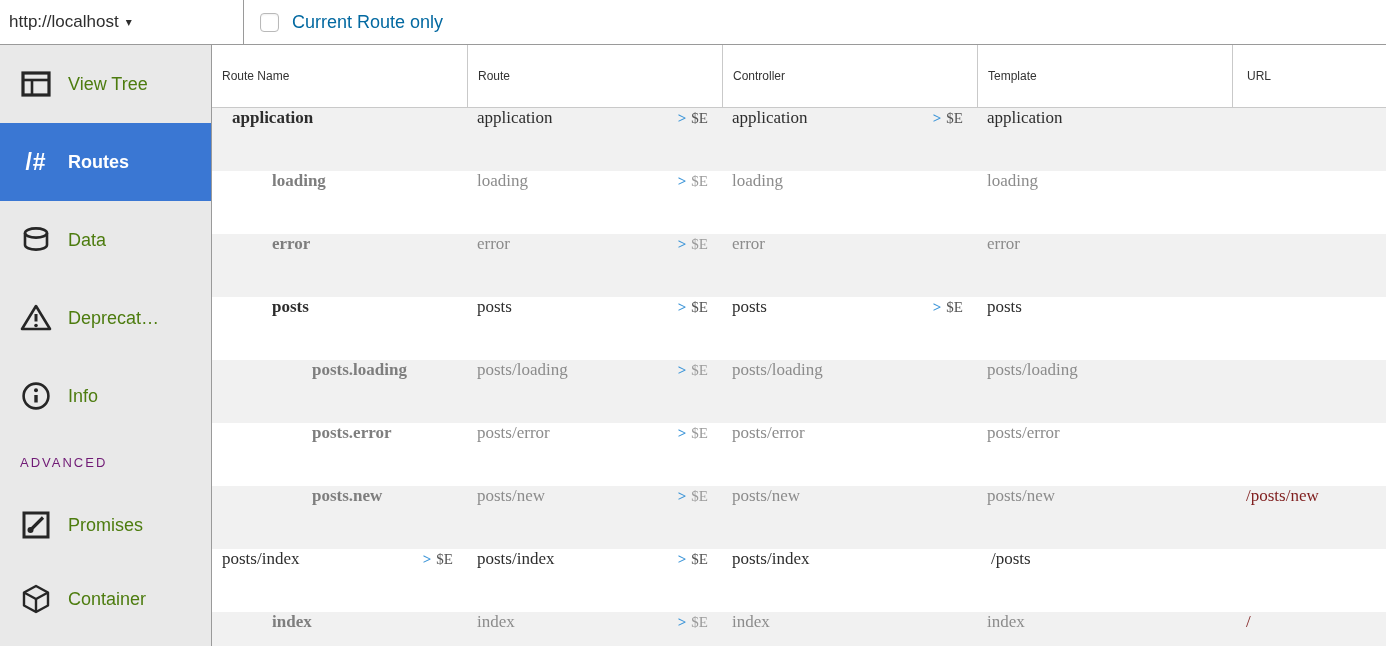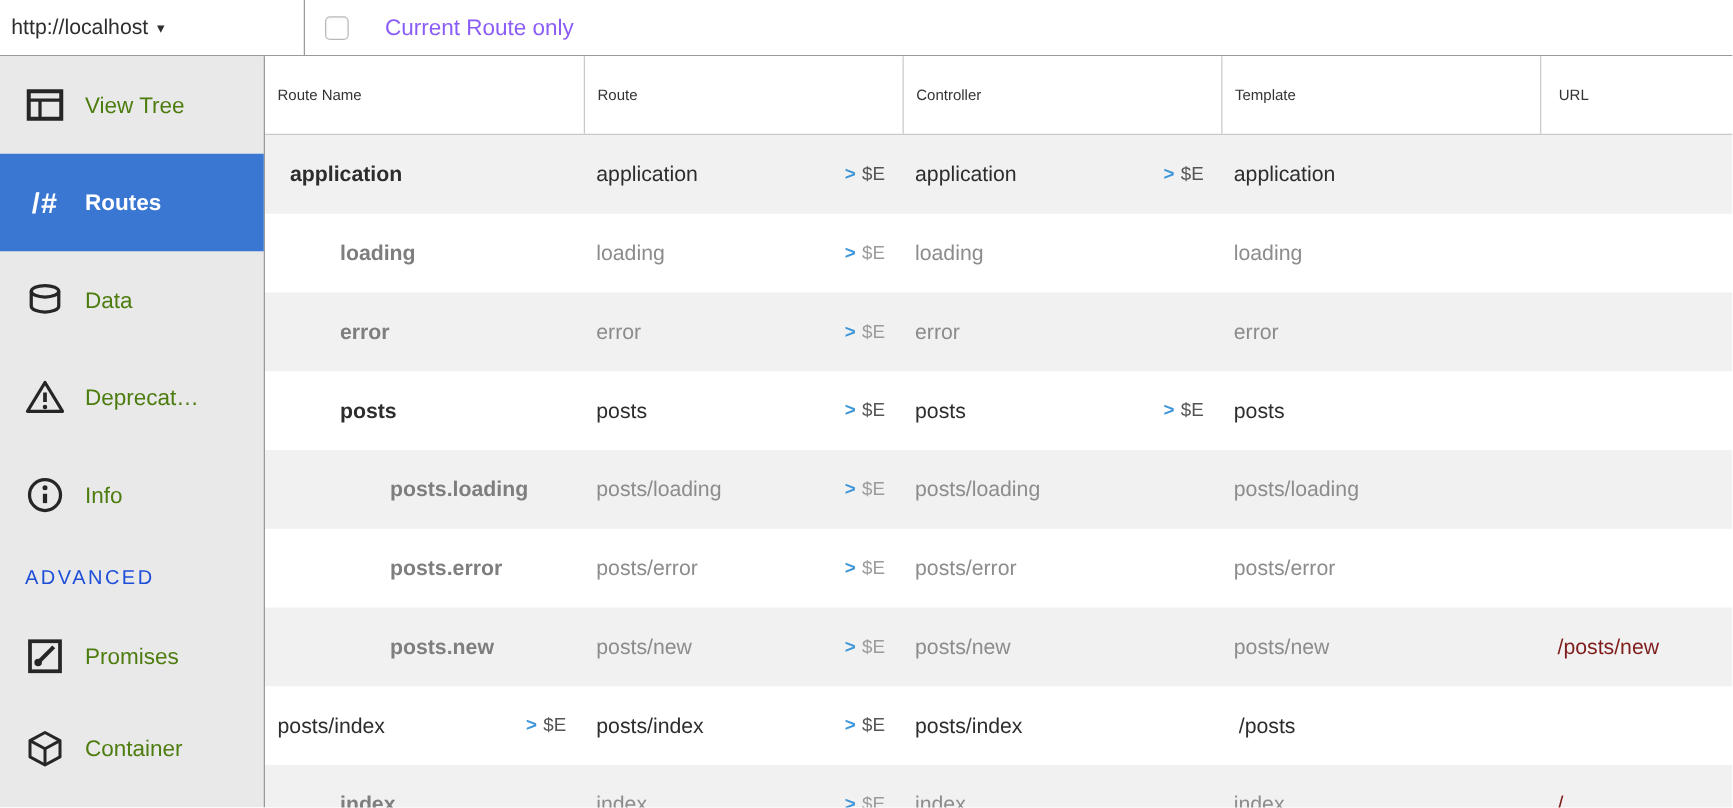--- a/index.html
+++ b/index.html
@@ -19,60 +19,60 @@
     width: 244px; box-sizing: border-box; border-right: 1px solid #9a9a9a;
     display: flex; align-items: center; padding-left: 9px;
     font-size: 17px; color: #2e2e2e; cursor: default;
   }
   .caret { font-size: 12px; margin-left: 7px; color: #2e2e2e; }
   .topbar-right { display: flex; align-items: center; padding-left: 16px; }
   .checkbox {
     width: 17px; height: 17px; border: 1px solid #b9b9b9; border-radius: 4px;
     background: #fff; box-shadow: inset 0 1px 2px rgba(0,0,0,0.06);
   }
-  .filter-label { margin-left: 29px; font-size: 18px; color: #8b5cf6; }
+  .filter-label { margin-left: 13px; font-size: 18px; color: #0369a1; }
 
   
   .sidebar {
     position: absolute; top: 45px; left: 0; bottom: 0; width: 212px;
     box-sizing: border-box; background: #e9e9e9; border-right: 1px solid #9a9a9a;
   }
   .nav-item {
     height: 78px; display: flex; align-items: center;
     padding-left: 18px; gap: 14px; font-size: 18px; color: #4d7c0f; cursor: default;
   }
   .nav-item.active { background: #3A77D3; color: #fff; font-weight: 700; }
   .nav-item.promises { height: 70px; }
   .icon-box { width: 36px; height: 36px; display: flex; align-items: center; justify-content: center; flex: none; }
   .icon-box svg { display: block; }
   .routes-glyph {
     font-size: 23px; font-weight: 700; color: #fff; letter-spacing: 1px;
     font-family: "Liberation Sans", sans-serif;
   }
   .section-label {
     height: 55px; display: flex; align-items: center; padding-left: 20px;
-    color: #1d4ed8; font-size: 16px; letter-spacing: 2px;
+    color: #701a75; font-size: 13px; letter-spacing: 2px;
   }
 
   
   .main { position: absolute; top: 45px; left: 212px; right: 0; bottom: 0; background: #fff; }
   .thead { height: 62px; display: flex; background: #fff; border-bottom: 1px solid #c9c9c9; }
   .hcell {
     display: flex; align-items: center; padding-left: 10px;
     font-size: 12px; color: #333; box-sizing: border-box;
   }
   .hcell + .hcell { border-left: 1px solid #c9c9c9; }
   .c-name { width: 255px; }
   .c-route { width: 255px; }
   .c-controller { width: 255px; }
   .c-template { width: 255px; }
   .c-url { flex: 1; }
   .hcell.c-url { padding-left: 14px; }
 
-  .trow { height: 63px; display: flex; align-items: center; }
+  .trow { height: 63px; display: flex; align-items: flex-start; font-family: Liberation Serif, serif; }
   .trow.striped { background: #f1f1f1; }
   .cell { box-sizing: border-box; display: flex; align-items: center; font-size: 17px; }
   .cell.c-name { font-weight: 700; color: #7e7e7e; }
   .trow.active .cell.c-name { color: #2d2d2d; }
   .cell.c-route, .cell.c-controller { justify-content: space-between; padding: 0 14px 0 10px; }
   .cell.c-template { padding-left: 10px; }
   .cell.c-url { padding-left: 14px; color: #7f1d1d; }
   .trow.active .cell.c-url { color: #2d2d2d; }
   .val { color: #8c8c8c; }
   .trow.active .val { color: #2d2d2d; }

